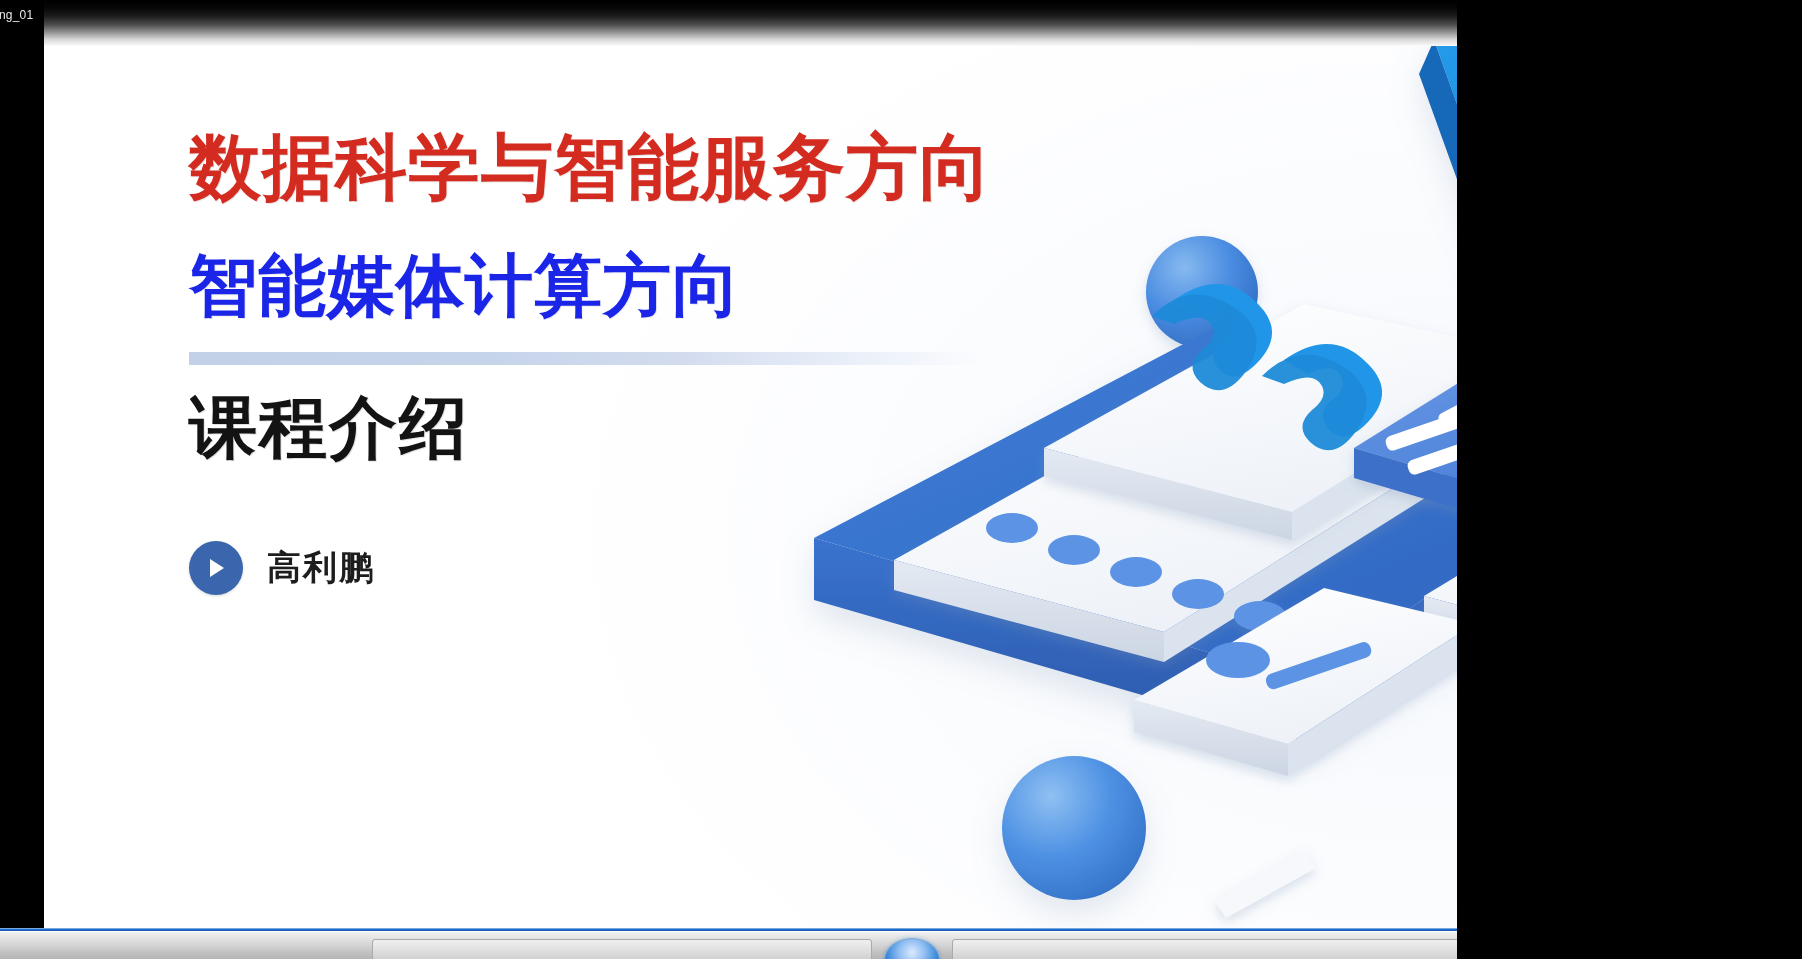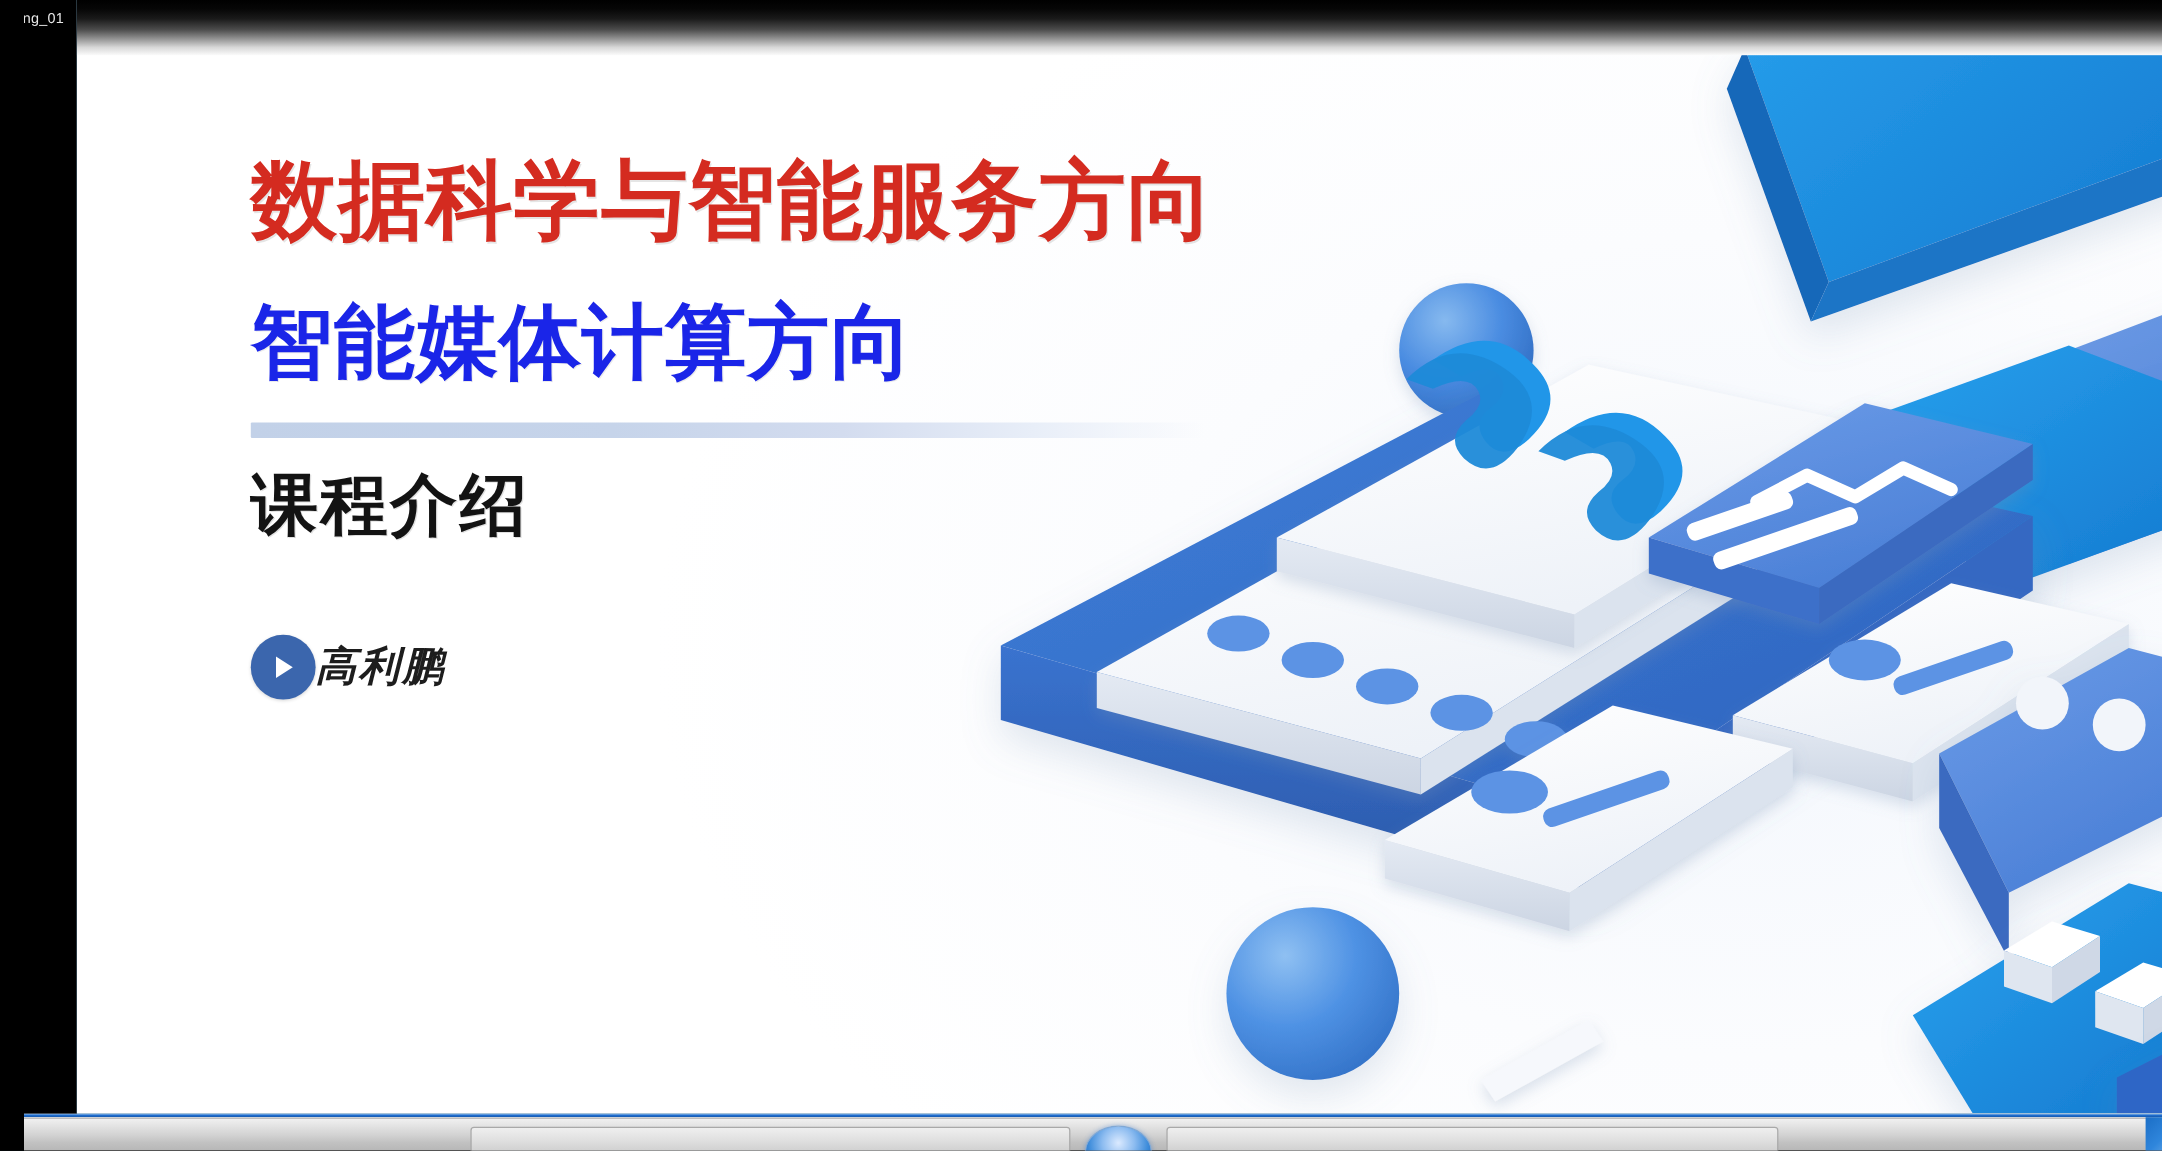--- a/index.html
+++ b/index.html
@@ -5,24 +5,23 @@
   * { margin:0; padding:0; box-sizing:border-box; }
   html, body {
     width:1802px; height:959px;
     background:#000;
     overflow:hidden;
     font-family:"Liberation Sans", sans-serif;
   }
 
   #screen {
     position:relative;
-    width:1783px; height:959px;
+    width:1457px; height:959px;
     background:#000000;
     overflow:hidden;
-    margin-left:20px;
   }
 
   
   #left-rail {
     position:absolute; left:0; top:0;
     width:31px; height:928px;
     background:#000;
     z-index:40;
   }
   #rail-label {
@@ -106,33 +105,33 @@
   #divider {
     margin-top:30px;
     width:795px;
     height:13px;
     background:linear-gradient(to right,
       #c2d1e8 0%, #c6d4ea 38%, #d3dcef 62%, #e8eef8 82%, rgba(255,255,255,0) 100%);
     border-radius:1px;
   }
 
   #title-black {
-    font-size:56px;
+    font-size:68px;
     color:#131313;
     letter-spacing:2px;
     margin-top:28px;
     text-shadow:1px 1px 0 rgba(0,0,0,0.12);
   }
 
   
   #presenter-row {
     display:flex;
     align-items:center;
+    gap:24px;
     margin-top:78px;
-    font-style:italic;
   }
   #play-badge {
     width:54px; height:54px;
     border-radius:50%;
     background:#3b66ad;
     display:flex; align-items:center; justify-content:center;
     flex:0 0 auto;
     box-shadow:0 1px 3px rgba(0,0,0,0.16);
   }
   #play-badge svg { display:block; }

